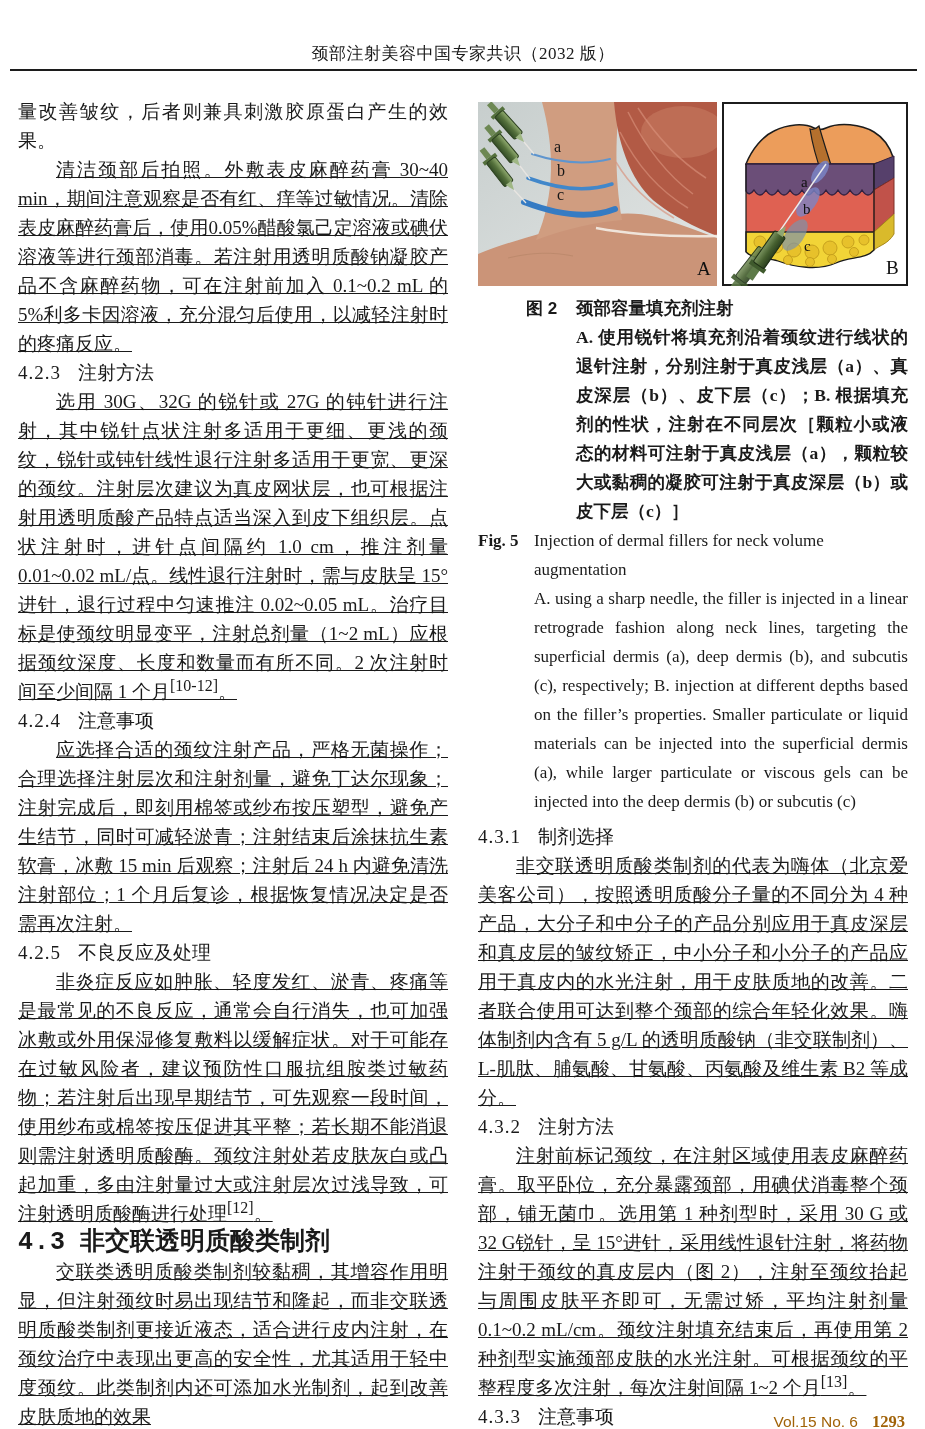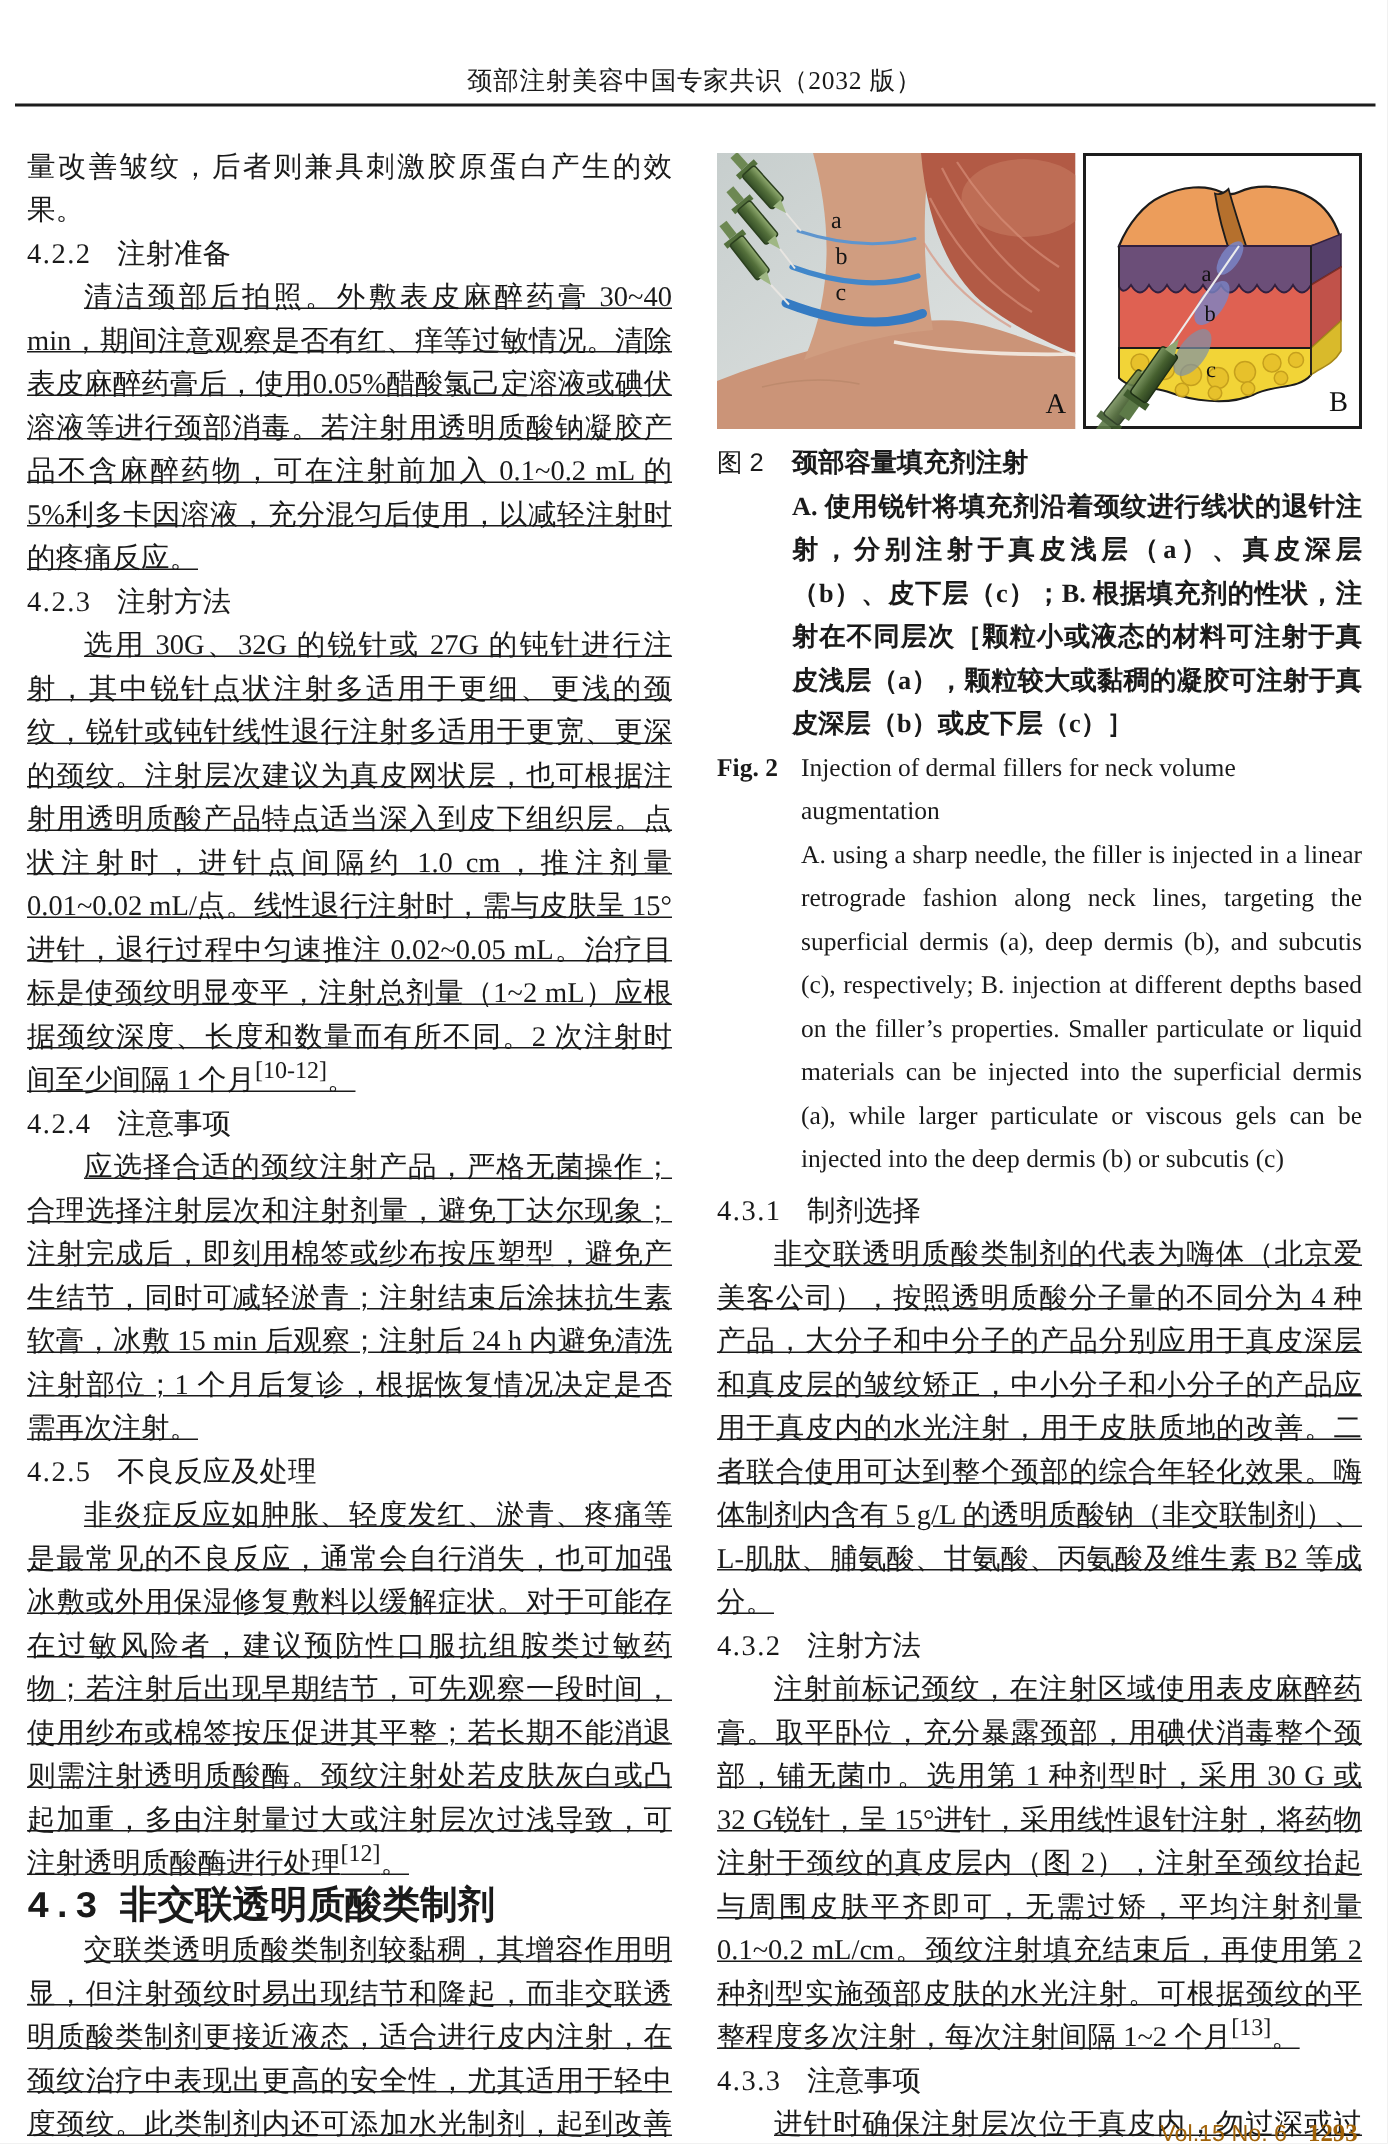--- a/index.html
+++ b/index.html
@@ -14,21 +14,21 @@
   p.indent{text-indent:2em;text-decoration:underline;}
   .subhead{font-weight:normal;line-height:29px;}
   .subhead .num{margin-right:17px;letter-spacing:1px;}
   .sechead{font-weight:bold;line-height:29px;font-family:Liberation Mono, monospace;font-size:25px;}
   .sechead .num{margin-right:14px;letter-spacing:1px;}
   sup.ref{font-size:16px;line-height:0;}
   
   .figure-row{display:flex;gap:5px;margin:5px 0 8px 0;}
   .cap{display:flex;}
   .cap-cn{font-size:17.5px;line-height:29px;font-weight:600;}
-  .cap-cn .cap-label{width:50px;flex-shrink:0;font-weight:normal;font-family:"Liberation Sans","DejaVu Sans",sans-serif;font-size:17px;}
+  .cap-cn .cap-label{width:50px;flex-shrink:0;font-weight:bold;font-family:"Liberation Sans","DejaVu Sans",sans-serif;font-size:17px;margin-left:48px;}
   .cap-en{font-size:17px;line-height:29px;}
   .cap-en .cap-label{width:56px;flex-shrink:0;font-weight:bold;}
   .cap-text{flex:1;text-align:justify;}
   .cap-title{text-align:left;}
   .footer{position:absolute;top:1390px;right:20px;font-family:"Liberation Sans","DejaVu Sans",sans-serif;
         font-size:15.5px;color:#a16207;margin-top:22px;}
   .footer .pageno{font-weight:bold;font-family:"Liberation Serif","DejaVu Serif",serif;font-size:16.5px;margin-left:14px;}
   svg text{font-family:"Liberation Serif","DejaVu Serif",serif;}
 </style>
 </head>
@@ -37,23 +37,20 @@
 <div class="page">
 
   <div class="running-head">颈部注射美容中国专家共识（2032 版）</div>
   <div class="head-rule"></div>
 
   <div class="columns">
 
     <div class="col">
       <p>量改善皱纹，后者则兼具刺激胶原蛋白产生的效果。</p>
 
-      <div class="subhead">
-        <span class="num">4.2.2</span><span>注射准备</span>
-      </div>
       <p class="indent">清洁颈部后拍照。外敷表皮麻醉药膏 30~40 min，期间注意观察是否有红、痒等过敏情况。清除表皮麻醉药膏后，使用0.05%醋酸氯己定溶液或碘伏溶液等进行颈部消毒。若注射用透明质酸钠凝胶产品不含麻醉药物，可在注射前加入 0.1~0.2 mL 的 5%利多卡因溶液，充分混匀后使用，以减轻注射时的疼痛反应。</p>
 
       <div class="subhead">
         <span class="num">4.2.3</span><span>注射方法</span>
       </div>
       <p class="indent"><span>选用 30G、32G 的锐针或 27G 的钝针进行注射，其中锐针点状注射多适用于更细、更浅的颈纹，锐针或钝针线性退行注射多适用于更宽、更深的颈纹。注射层次建议为真皮网状层，也可根据注射用透明质酸产品特点适当深入到皮下组织层。点状注射时，进针点间隔约 1.0 cm，推注剂量 0.01~0.02 mL/点。线性退行注射时，需与皮肤呈 15°进针，退行过程中匀速推注 0.02~0.05 mL。治疗目标是使颈纹明显变平，注射总剂量（1~2 mL）应根据颈纹深度、长度和数量而有所不同。2 次注射时间至少间隔 1 个月</span><sup class="ref">[10-12]</sup><span>。</span></p>
 
       <div class="subhead">
         <span class="num">4.2.4</span><span>注意事项</span>
       </div>
@@ -182,21 +179,21 @@
 
       <div class="cap cap-cn">
         <div class="cap-label">图 2</div>
         <div class="cap-text">
           <div class="cap-title">颈部容量填充剂注射</div>
           <div>A. 使用锐针将填充剂沿着颈纹进行线状的退针注射，分别注射于真皮浅层（a）、真皮深层（b）、皮下层（c）；B. 根据填充剂的性状，注射在不同层次［颗粒小或液态的材料可注射于真皮浅层（a），颗粒较大或黏稠的凝胶可注射于真皮深层（b）或皮下层（c）］</div>
         </div>
       </div>
 
       <div class="cap cap-en">
-        <div class="cap-label">Fig. 2</div>
+        <div class="cap-label">Fig. 5</div>
         <div class="cap-text">
           <div class="cap-title">Injection of dermal fillers for neck volume augmentation</div>
           <div>A. using a sharp needle, the filler is injected in a linear retrograde fashion along neck lines, targeting the superficial dermis (a), deep dermis (b), and subcutis (c), respectively; B. injection at different depths based on the filler’s properties. Smaller particulate or liquid materials can be injected into the superficial dermis (a), while larger particulate or viscous gels can be injected into the deep dermis (b) or subcutis (c)</div>
         </div>
       </div>
 
       <div class="subhead" style="margin-top:6px;">
         <span class="num">4.3.1</span><span>制剂选择</span>
       </div>
       <p class="indent">非交联透明质酸类制剂的代表为嗨体（北京爱美客公司），按照透明质酸分子量的不同分为 4 种产品，大分子和中分子的产品分别应用于真皮深层和真皮层的皱纹矫正，中小分子和小分子的产品应用于真皮内的水光注射，用于皮肤质地的改善。二者联合使用可达到整个颈部的综合年轻化效果。嗨体制剂内含有 5 g/L 的透明质酸钠（非交联制剂）、L-肌肽、脯氨酸、甘氨酸、丙氨酸及维生素 B2 等成分。</p>

